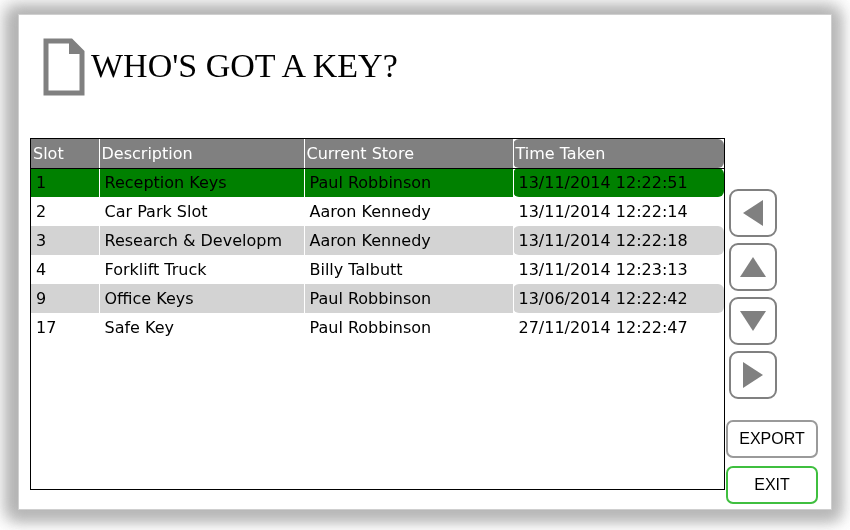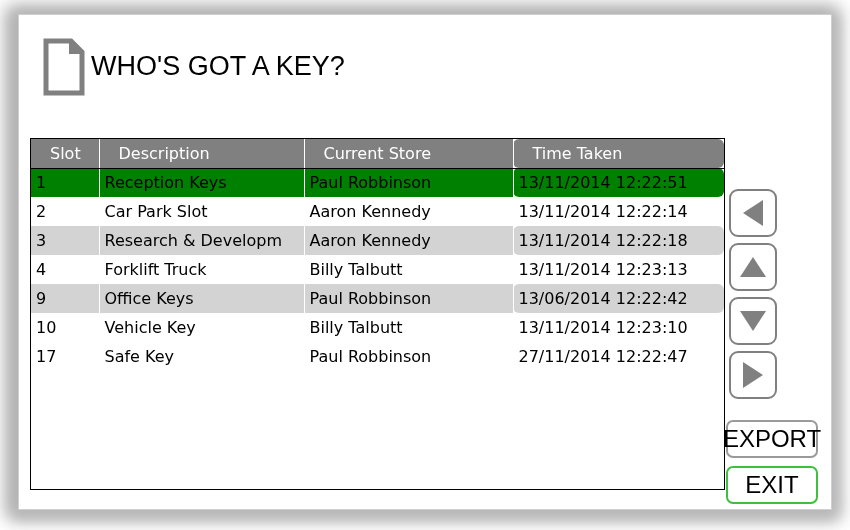--- a/index.html
+++ b/index.html
@@ -55,26 +55,26 @@
     height: 112px;
   }
   .doc-icon {
     position: absolute;
     left: 23px; top: 22px;
     width: 44px; height: 60px;
   }
   .title-text {
     position: absolute;
     left: 72px; top: 25px;
-    font-size: 27px;
+    font-size: 34px;
     line-height: 52px;
     color: #000000;
     letter-spacing: 0px;
     white-space: nowrap;
-    font-family: Liberation Sans, sans-serif;
+    font-family: Liberation Serif, serif;
   }
 
   
   .table-wrap {
     position: absolute;
     left: 11px;
     top: 123px;
     width: 695px;
     height: 352px;
     border: 1px solid #000000;
@@ -87,21 +87,21 @@
     table-layout: fixed;
     font-family: "DejaVu Sans", "Liberation Sans", sans-serif;
   }
   table.grid th {
     background: #808080;
     color: #ffffff;
     font-weight: normal;
     font-size: 16px;
     text-align: left;
     height: 29px;
-    padding: 0 0 0 19px;
+    padding: 0 0 0 2px;
     border-right: 1px solid #ffffff;
     border-bottom: 1px solid #000000;
     white-space: nowrap;
     overflow: hidden;
   }
   table.grid th:last-child { border-right: none; }
   table.grid td {
     font-size: 16px;
     color: #000000;
     height: 29px;
@@ -178,21 +178,21 @@
   .action-btn {
     position: absolute;
     left: -3px;
     width: 92px;
     height: 38px;
     border-radius: 7px;
     background: #ffffff;
     display: flex;
     align-items: center;
     justify-content: center;
-    font-size: 24px;
+    font-size: 16px;
     color: #000000;
     cursor: pointer;
     font-family: "Liberation Sans", "DejaVu Sans", sans-serif;
   }
   .btn-export {
     top: 282px;
     border: 2px solid #9a9a9a;
   }
   .btn-exit {
     top: 328px;
@@ -262,26 +262,20 @@
               <td class="col-user">Billy  Talbutt</td>
               <td class="col-time">13/11/2014 12:23:13</td>
             </tr>
             <tr class="row-odd">
               <td class="col-slot">9</td>
               <td class="col-desc">Office Keys</td>
               <td class="col-user">Paul Robbinson</td>
               <td class="col-time">13/06/2014 12:22:42</td>
             </tr>
             <tr class="row-even">
-              <td class="col-slot">10</td>
-              <td class="col-desc">Vehicle Key</td>
-              <td class="col-user">Billy  Talbutt</td>
-              <td class="col-time">13/11/2014 12:23:10</td>
-            </tr>
-            <tr class="row-even">
               <td class="col-slot">17</td>
               <td class="col-desc">Safe Key</td>
               <td class="col-user">Paul Robbinson</td>
               <td class="col-time">27/11/2014 12:22:47</td>
             </tr>
           </tbody>
       </table>
     </div>
 
     <div class="side-panel">

